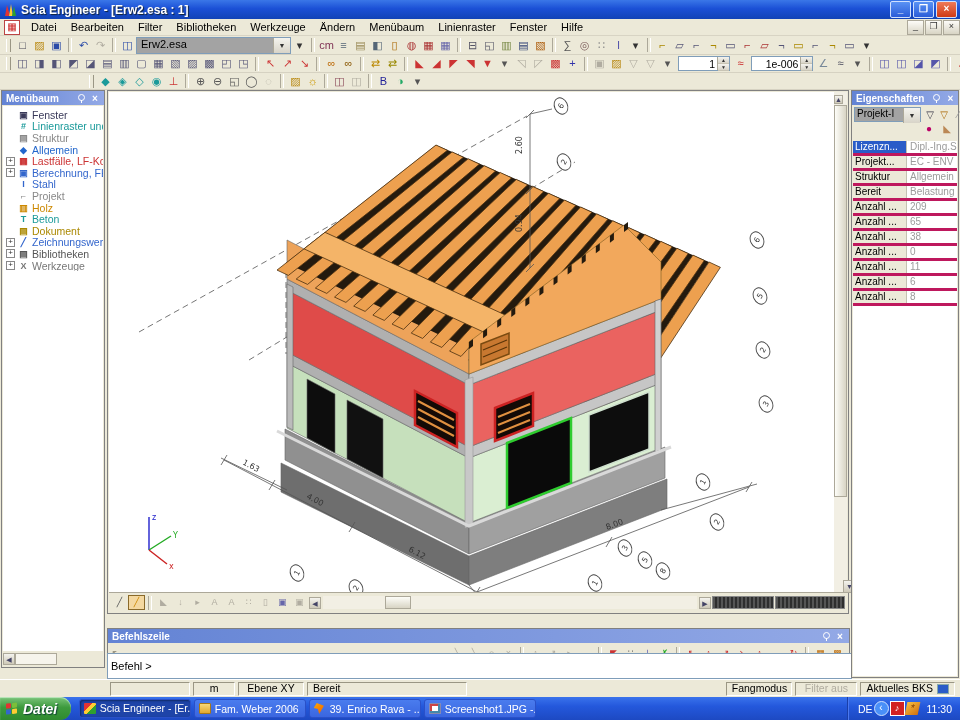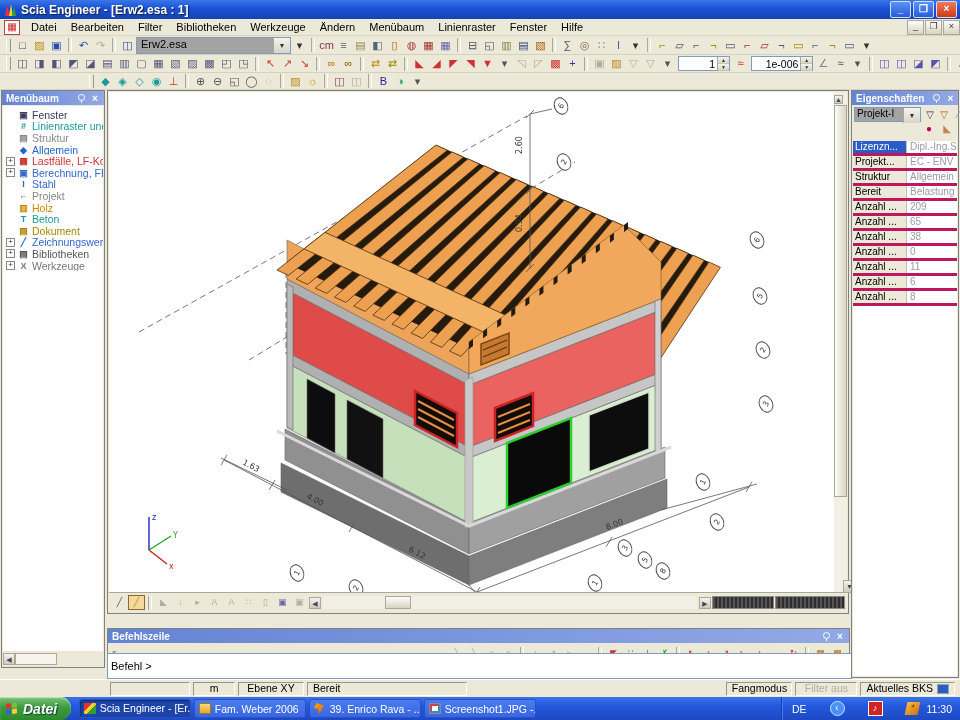--- a/index.html
+++ b/index.html
@@ -743,21 +743,21 @@
       <div class="task">
         <span class="ticon winamp"></span>
         <span class="tlabel">39. Enrico Rava - ...</span>
       </div>
       <div class="task">
         <span class="ticon image"></span>
         <span class="tlabel">Screenshot1.JPG -...</span>
       </div>
     </span>
   <div id="tray">
-    <span class="rephost" style="gap:23px">
+    <span class="rephost" style="gap:1px">
 
     <span class="tray-item lang">
           <span class="tl">DE</span>
         </span>
         <span class="tray-item chev">
           <span class="tg">‹</span>
           <span class="tl"></span>
         </span>
         <span class="tray-item vol">
           <span class="tg">♪</span>

